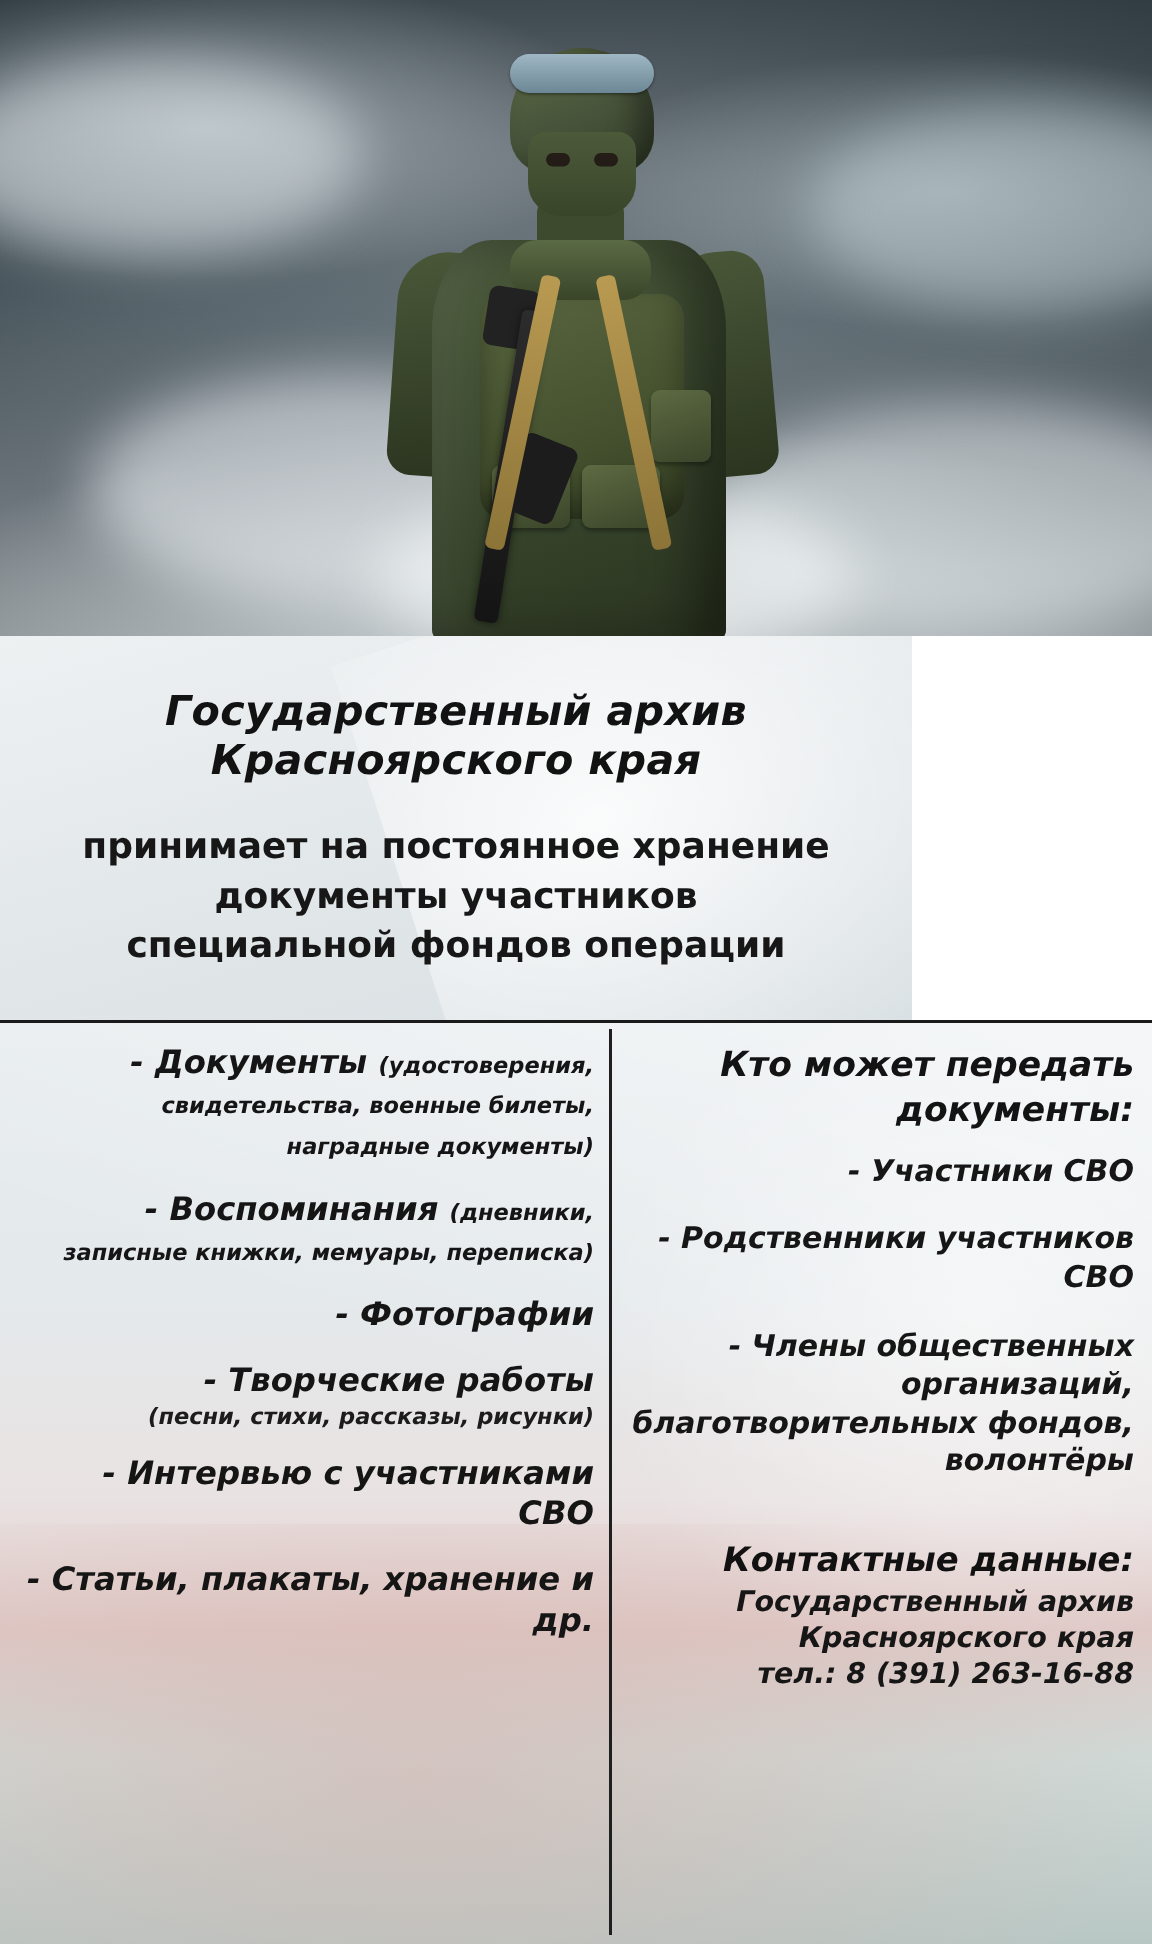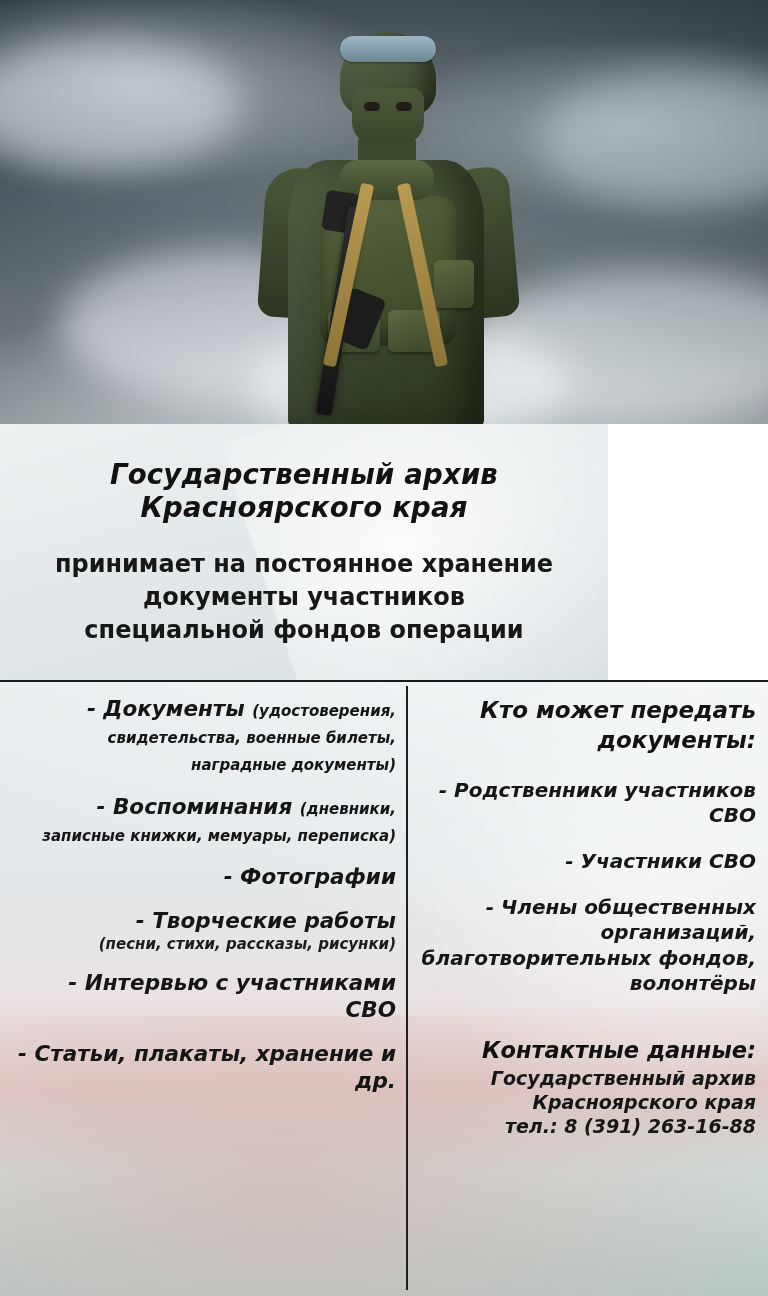--- a/index.html
+++ b/index.html
@@ -335,21 +335,21 @@
     font-weight: 700;
     font-style: italic;
   }
 
   .right-title {
     font-size: 23px;
     font-weight: 700;
     font-style: italic;
     color: #131313;
     line-height: 1.3;
-    margin-bottom: 22px;
+    margin-bottom: 12px;
   }
   .right-item {
     font-size: 20px;
     font-weight: 700;
     font-style: italic;
     color: #161616;
     line-height: 1.28;
     margin-bottom: 20px;
   }
   .contacts {
@@ -454,22 +454,22 @@
 
       <div class="item">
         <div class="item-main">- Статьи, плакаты, хранение и др.</div>
       </div>
 
     </div>
 
     <div class="col col-right">
       <div class="right-title">Кто может передать документы:</div>
 
+      <div class="right-item">- Участники СВО</div>
       <div class="right-item">- Родственники участников СВО</div>
-      <div class="right-item">- Участники СВО</div>
       <div class="right-item">- Члены общественных организаций, благотворительных фондов, волонтёры</div>
 
       <div class="contacts">
         <div class="contacts-title">Контактные данные:</div>
         <div class="contacts-line">Государственный архив</div>
         <div class="contacts-line">Красноярского края</div>
         <div class="contacts-line">тел.:  8 (391) 263-16-88</div>
       </div>
     </div>
 

